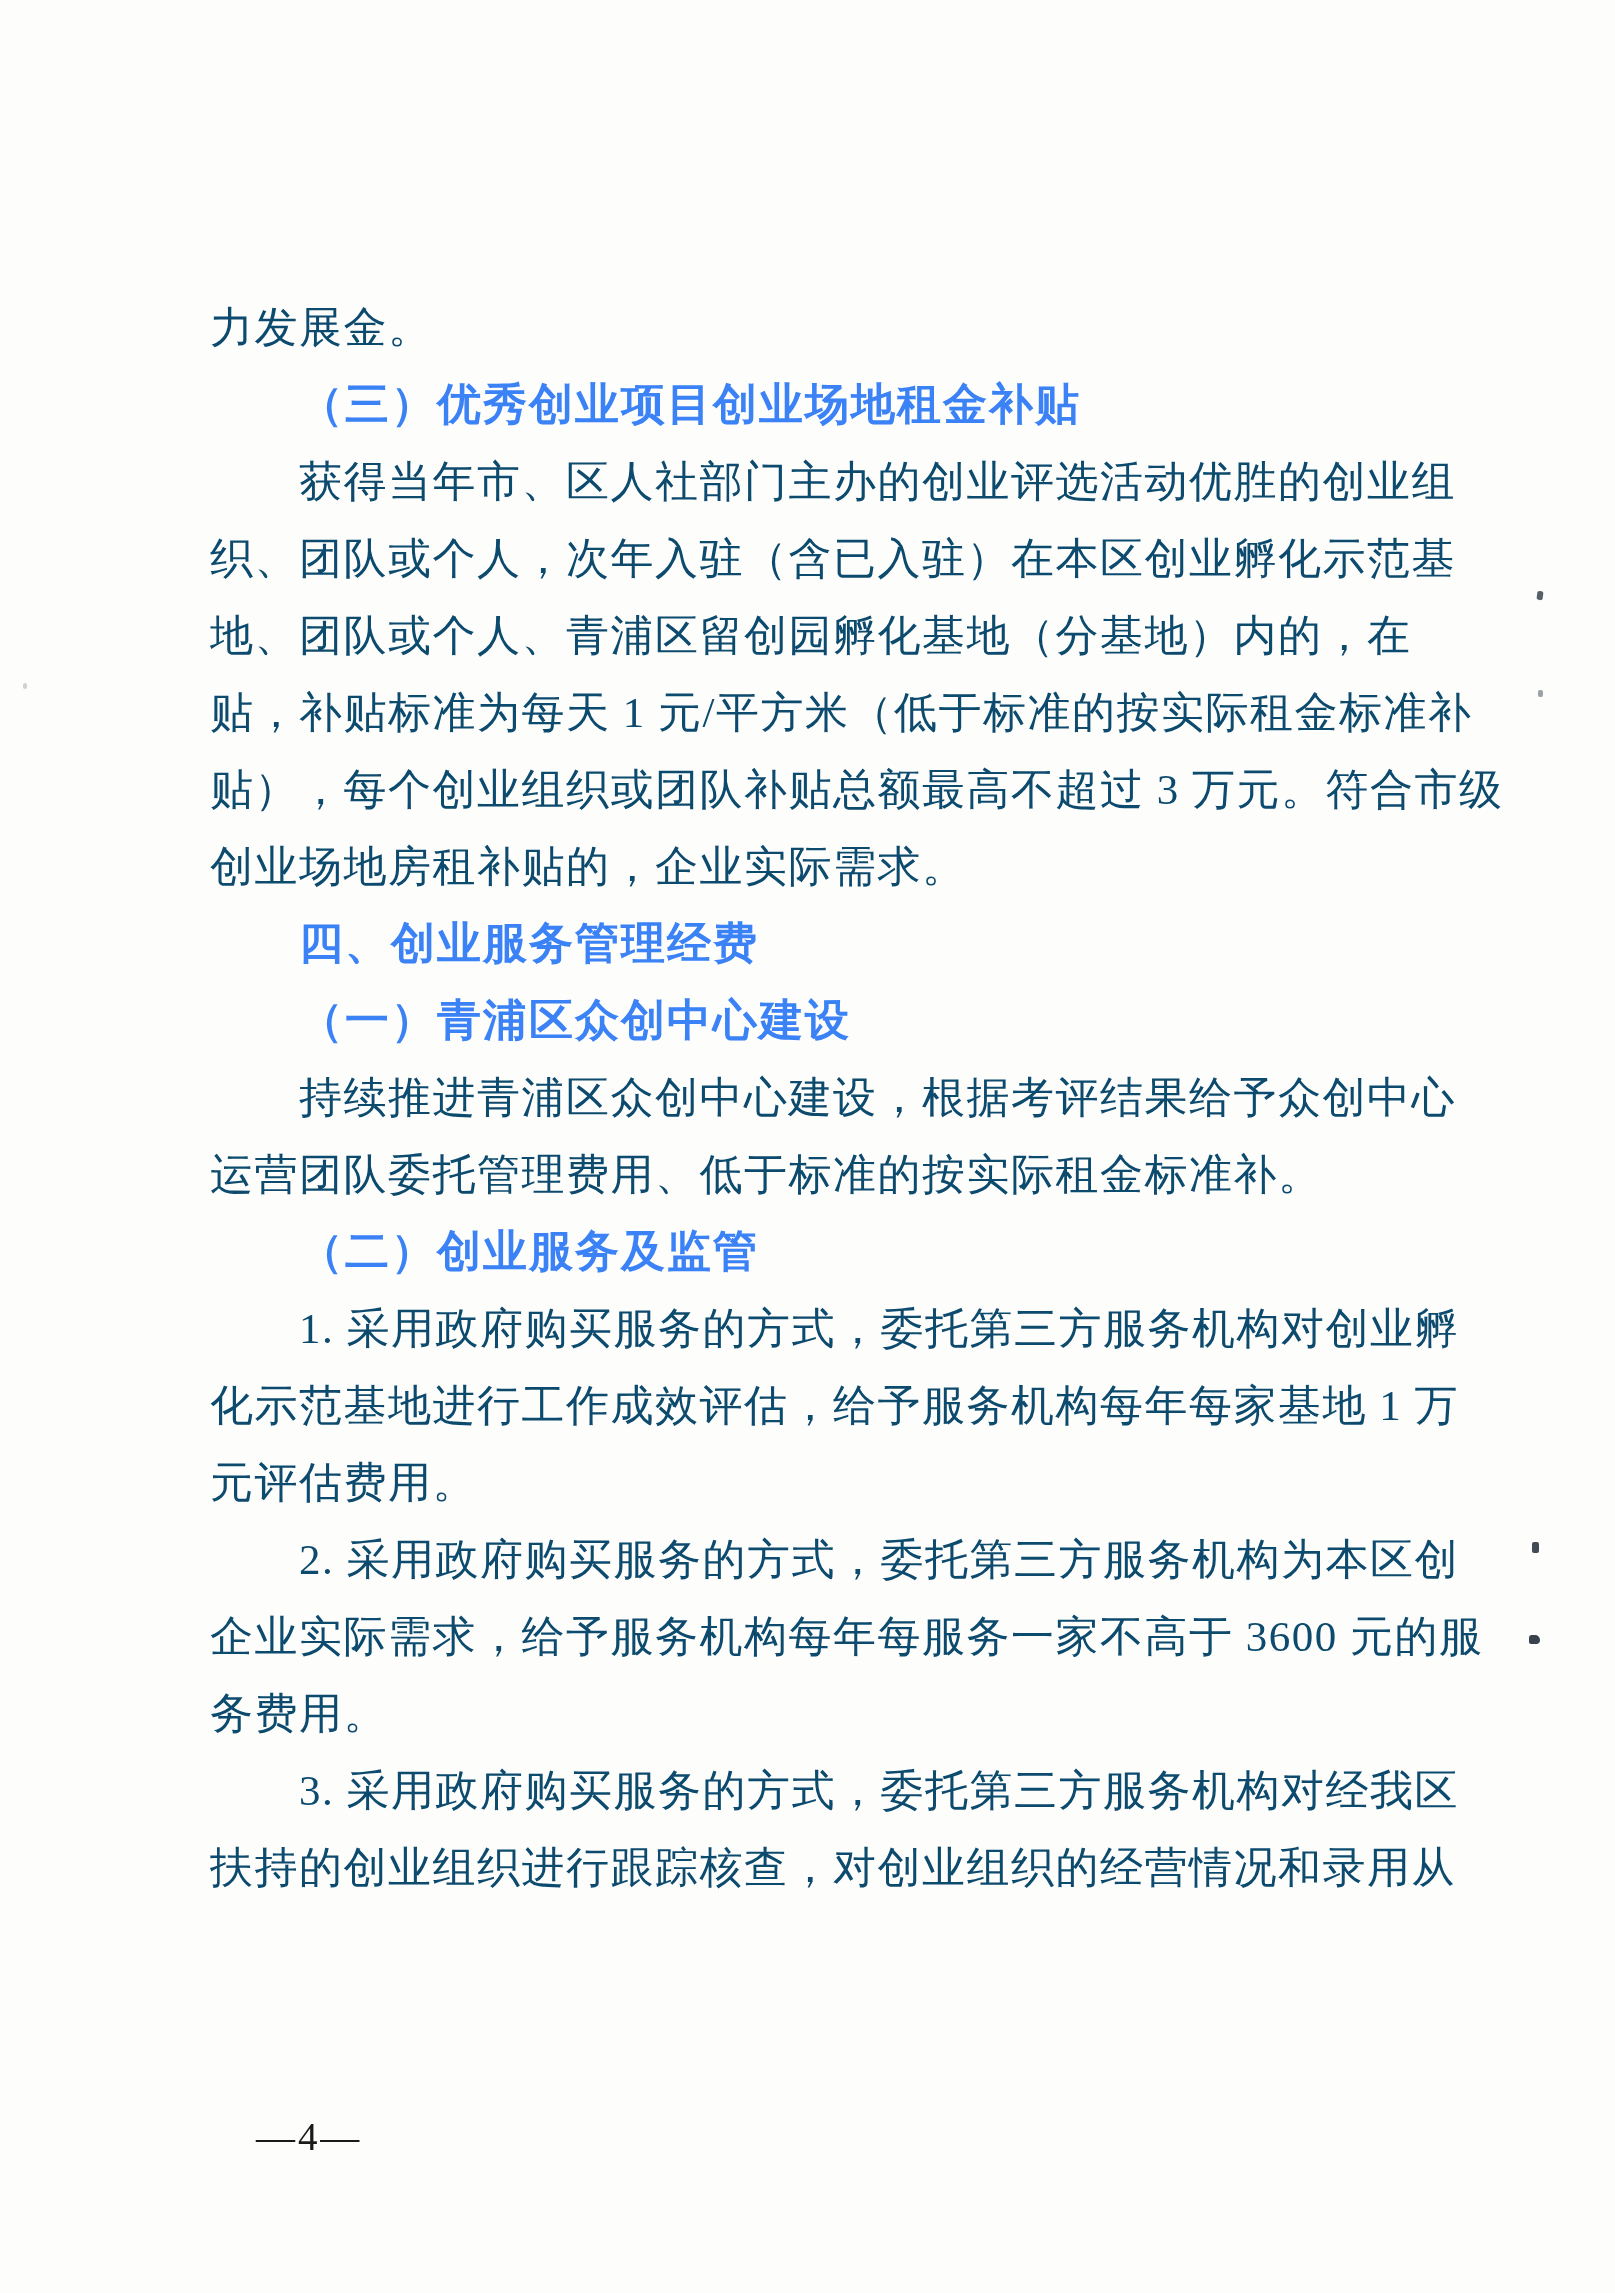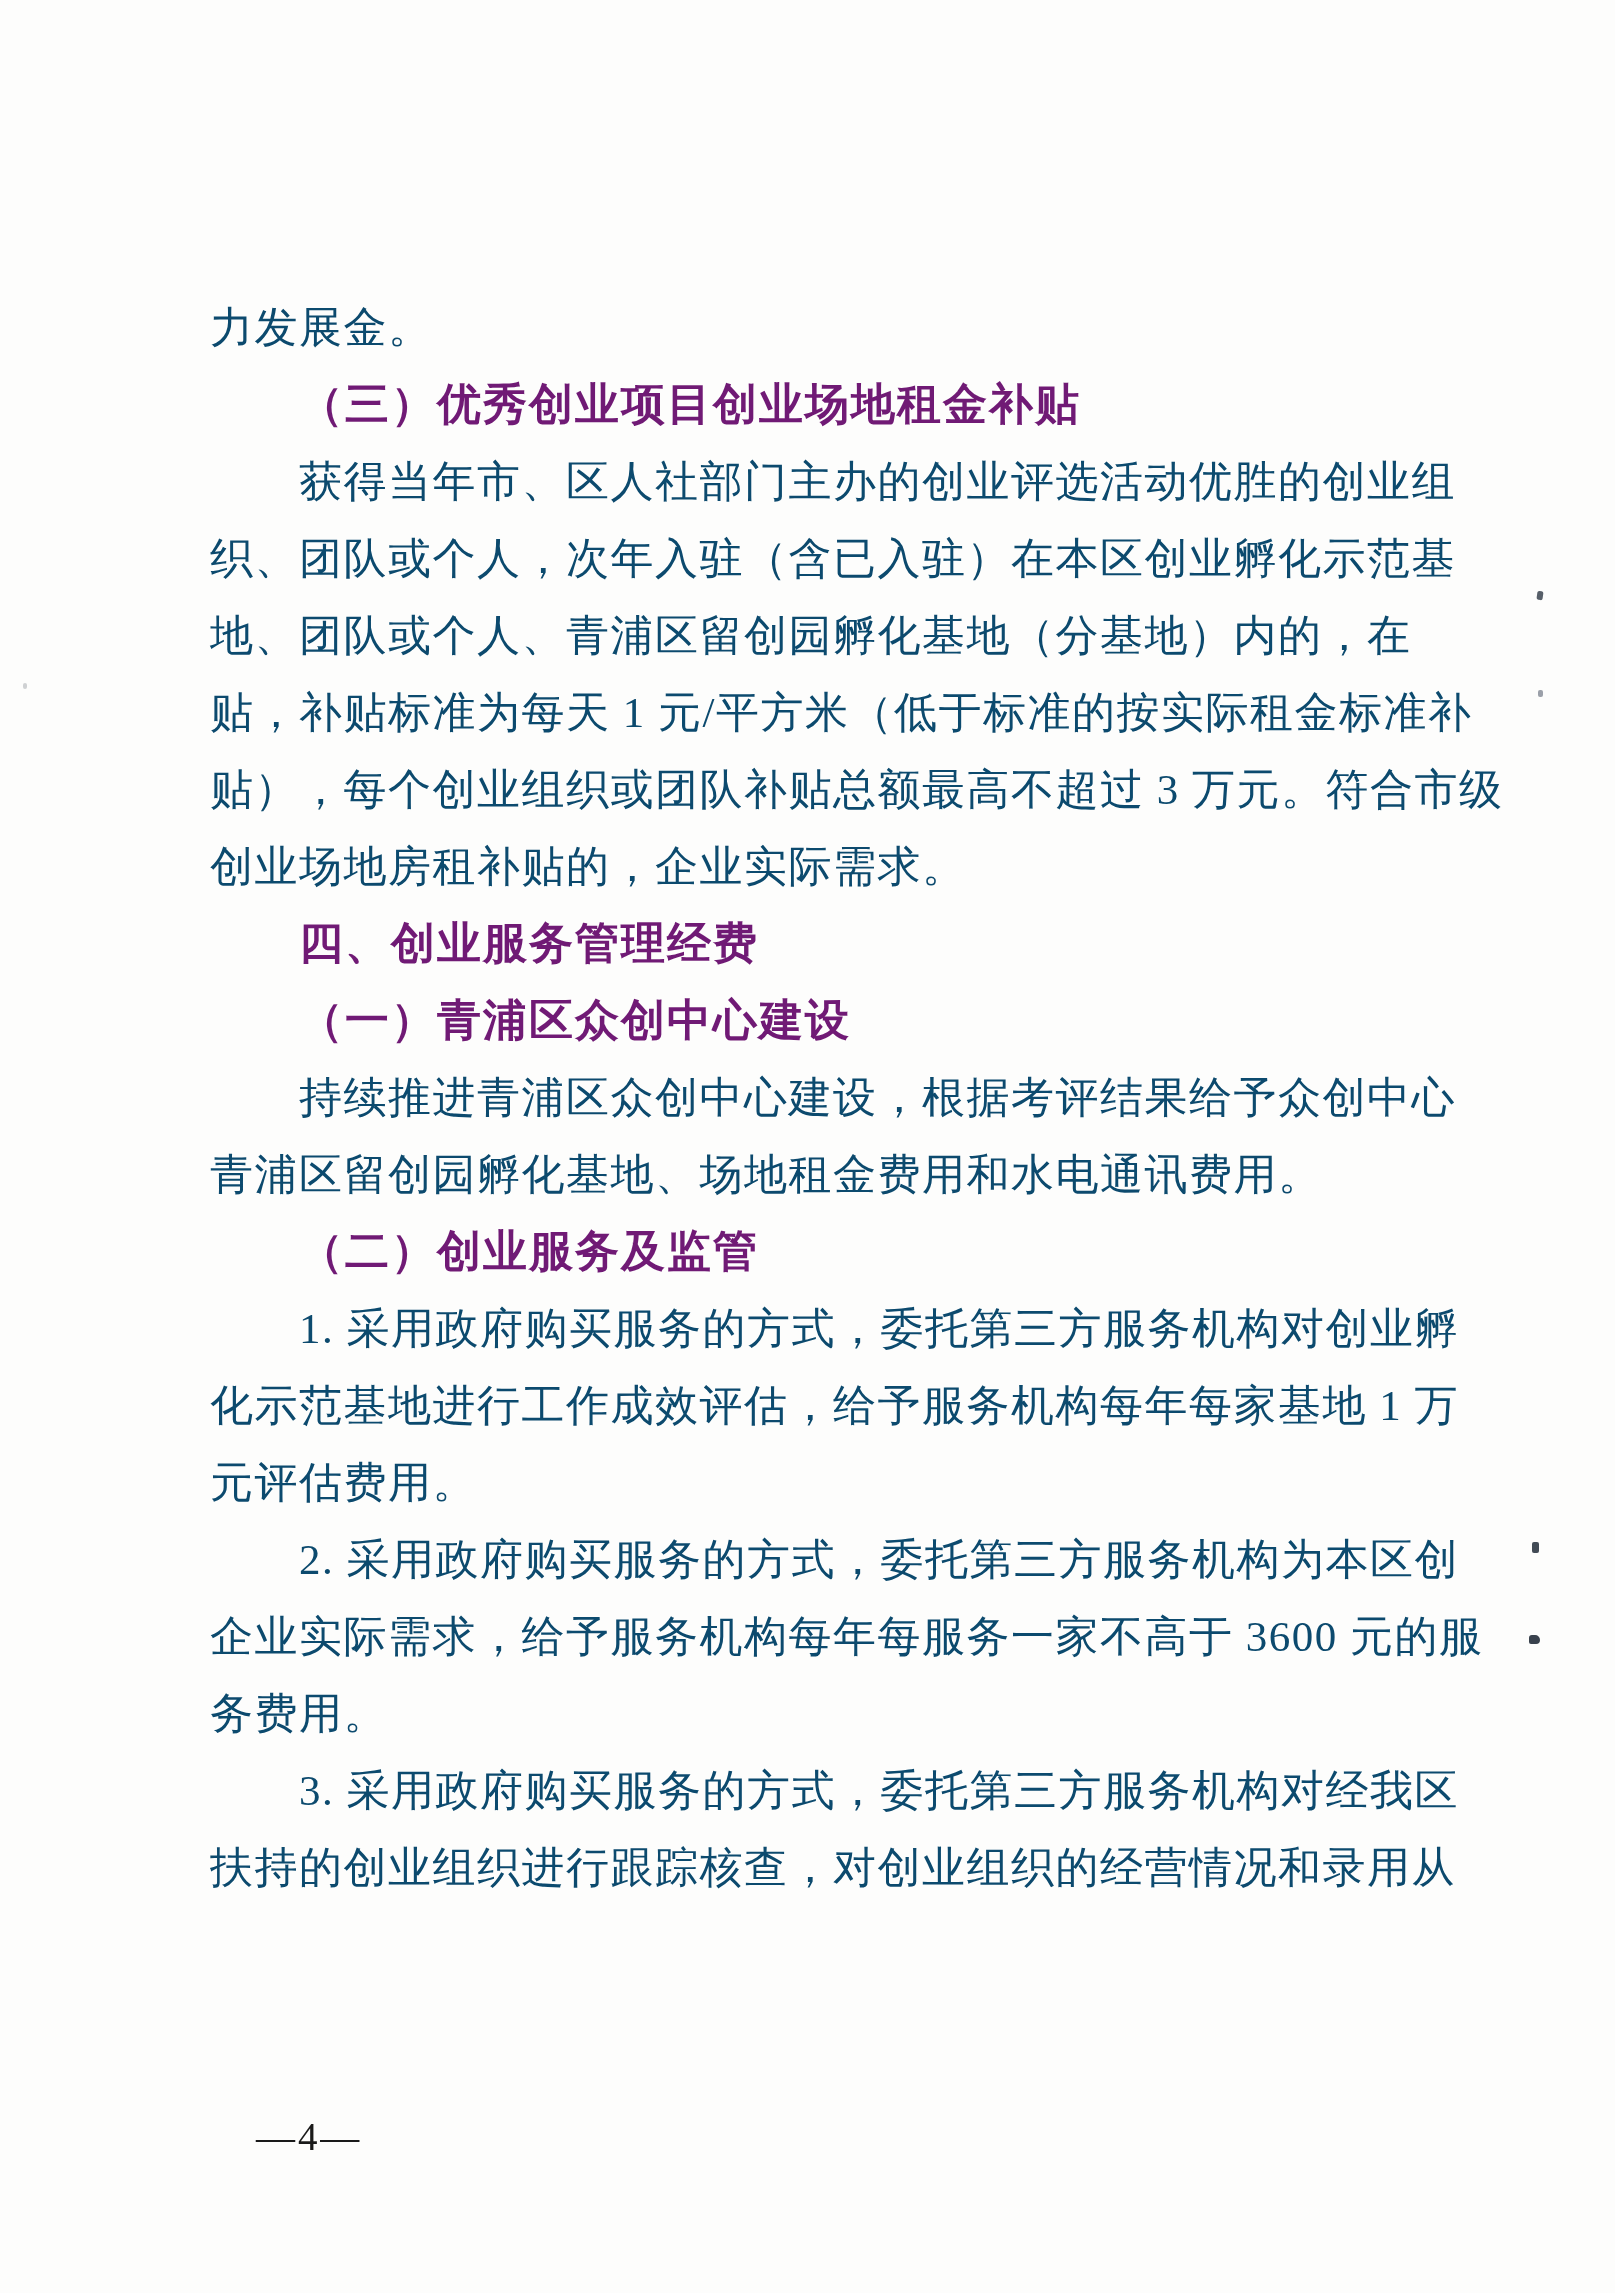--- a/index.html
+++ b/index.html
@@ -28,21 +28,21 @@
     letter-spacing: 1.5px;
     color: #0c4a6e;
     white-space: nowrap;
     font-weight: 400;
   }
   .line.indent {
     padding-left: 89px;
   }
   .line.heading {
     font-weight: 700;
-    color: #701a75;
+    color: #3b82f6;
     font-size: 44px;
     letter-spacing: 2px;
   }
   .page-number {
     position: absolute;
     left: 256px;
     top: 2114px;
     font-size: 39px;
     letter-spacing: 2.9px;
     color: #1a1a1a;
@@ -68,21 +68,21 @@
       <div class="line heading indent">（三）优秀创业项目创业场地租金补贴</div>
       <div class="line indent">获得当年市、区人社部门主办的创业评选活动优胜的创业组</div>
       <div class="line">织、团队或个人，次年入驻（含已入驻）在本区创业孵化示范基</div>
       <div class="line">地、团队或个人、青浦区留创园孵化基地（分基地）内的，在</div>
       <div class="line">贴，补贴标准为每天 1 元/平方米（低于标准的按实际租金标准补</div>
       <div class="line">贴），每个创业组织或团队补贴总额最高不超过 3 万元。符合市级</div>
       <div class="line">创业场地房租补贴的，企业实际需求。</div>
       <div class="line heading indent">四、创业服务管理经费</div>
       <div class="line heading indent">（一）青浦区众创中心建设</div>
       <div class="line indent">持续推进青浦区众创中心建设，根据考评结果给予众创中心</div>
-      <div class="line">青浦区留创园孵化基地、场地租金费用和水电通讯费用。</div>
+      <div class="line">运营团队委托管理费用、低于标准的按实际租金标准补。</div>
       <div class="line heading indent">（二）创业服务及监管</div>
       <div class="line indent">1. 采用政府购买服务的方式，委托第三方服务机构对创业孵</div>
       <div class="line">化示范基地进行工作成效评估，给予服务机构每年每家基地 1 万</div>
       <div class="line">元评估费用。</div>
       <div class="line indent">2. 采用政府购买服务的方式，委托第三方服务机构为本区创</div>
       <div class="line">企业实际需求，给予服务机构每年每服务一家不高于 3600 元的服</div>
       <div class="line">务费用。</div>
       <div class="line indent">3. 采用政府购买服务的方式，委托第三方服务机构对经我区</div>
       <div class="line">扶持的创业组织进行跟踪核查，对创业组织的经营情况和录用从</div>
     </div>

